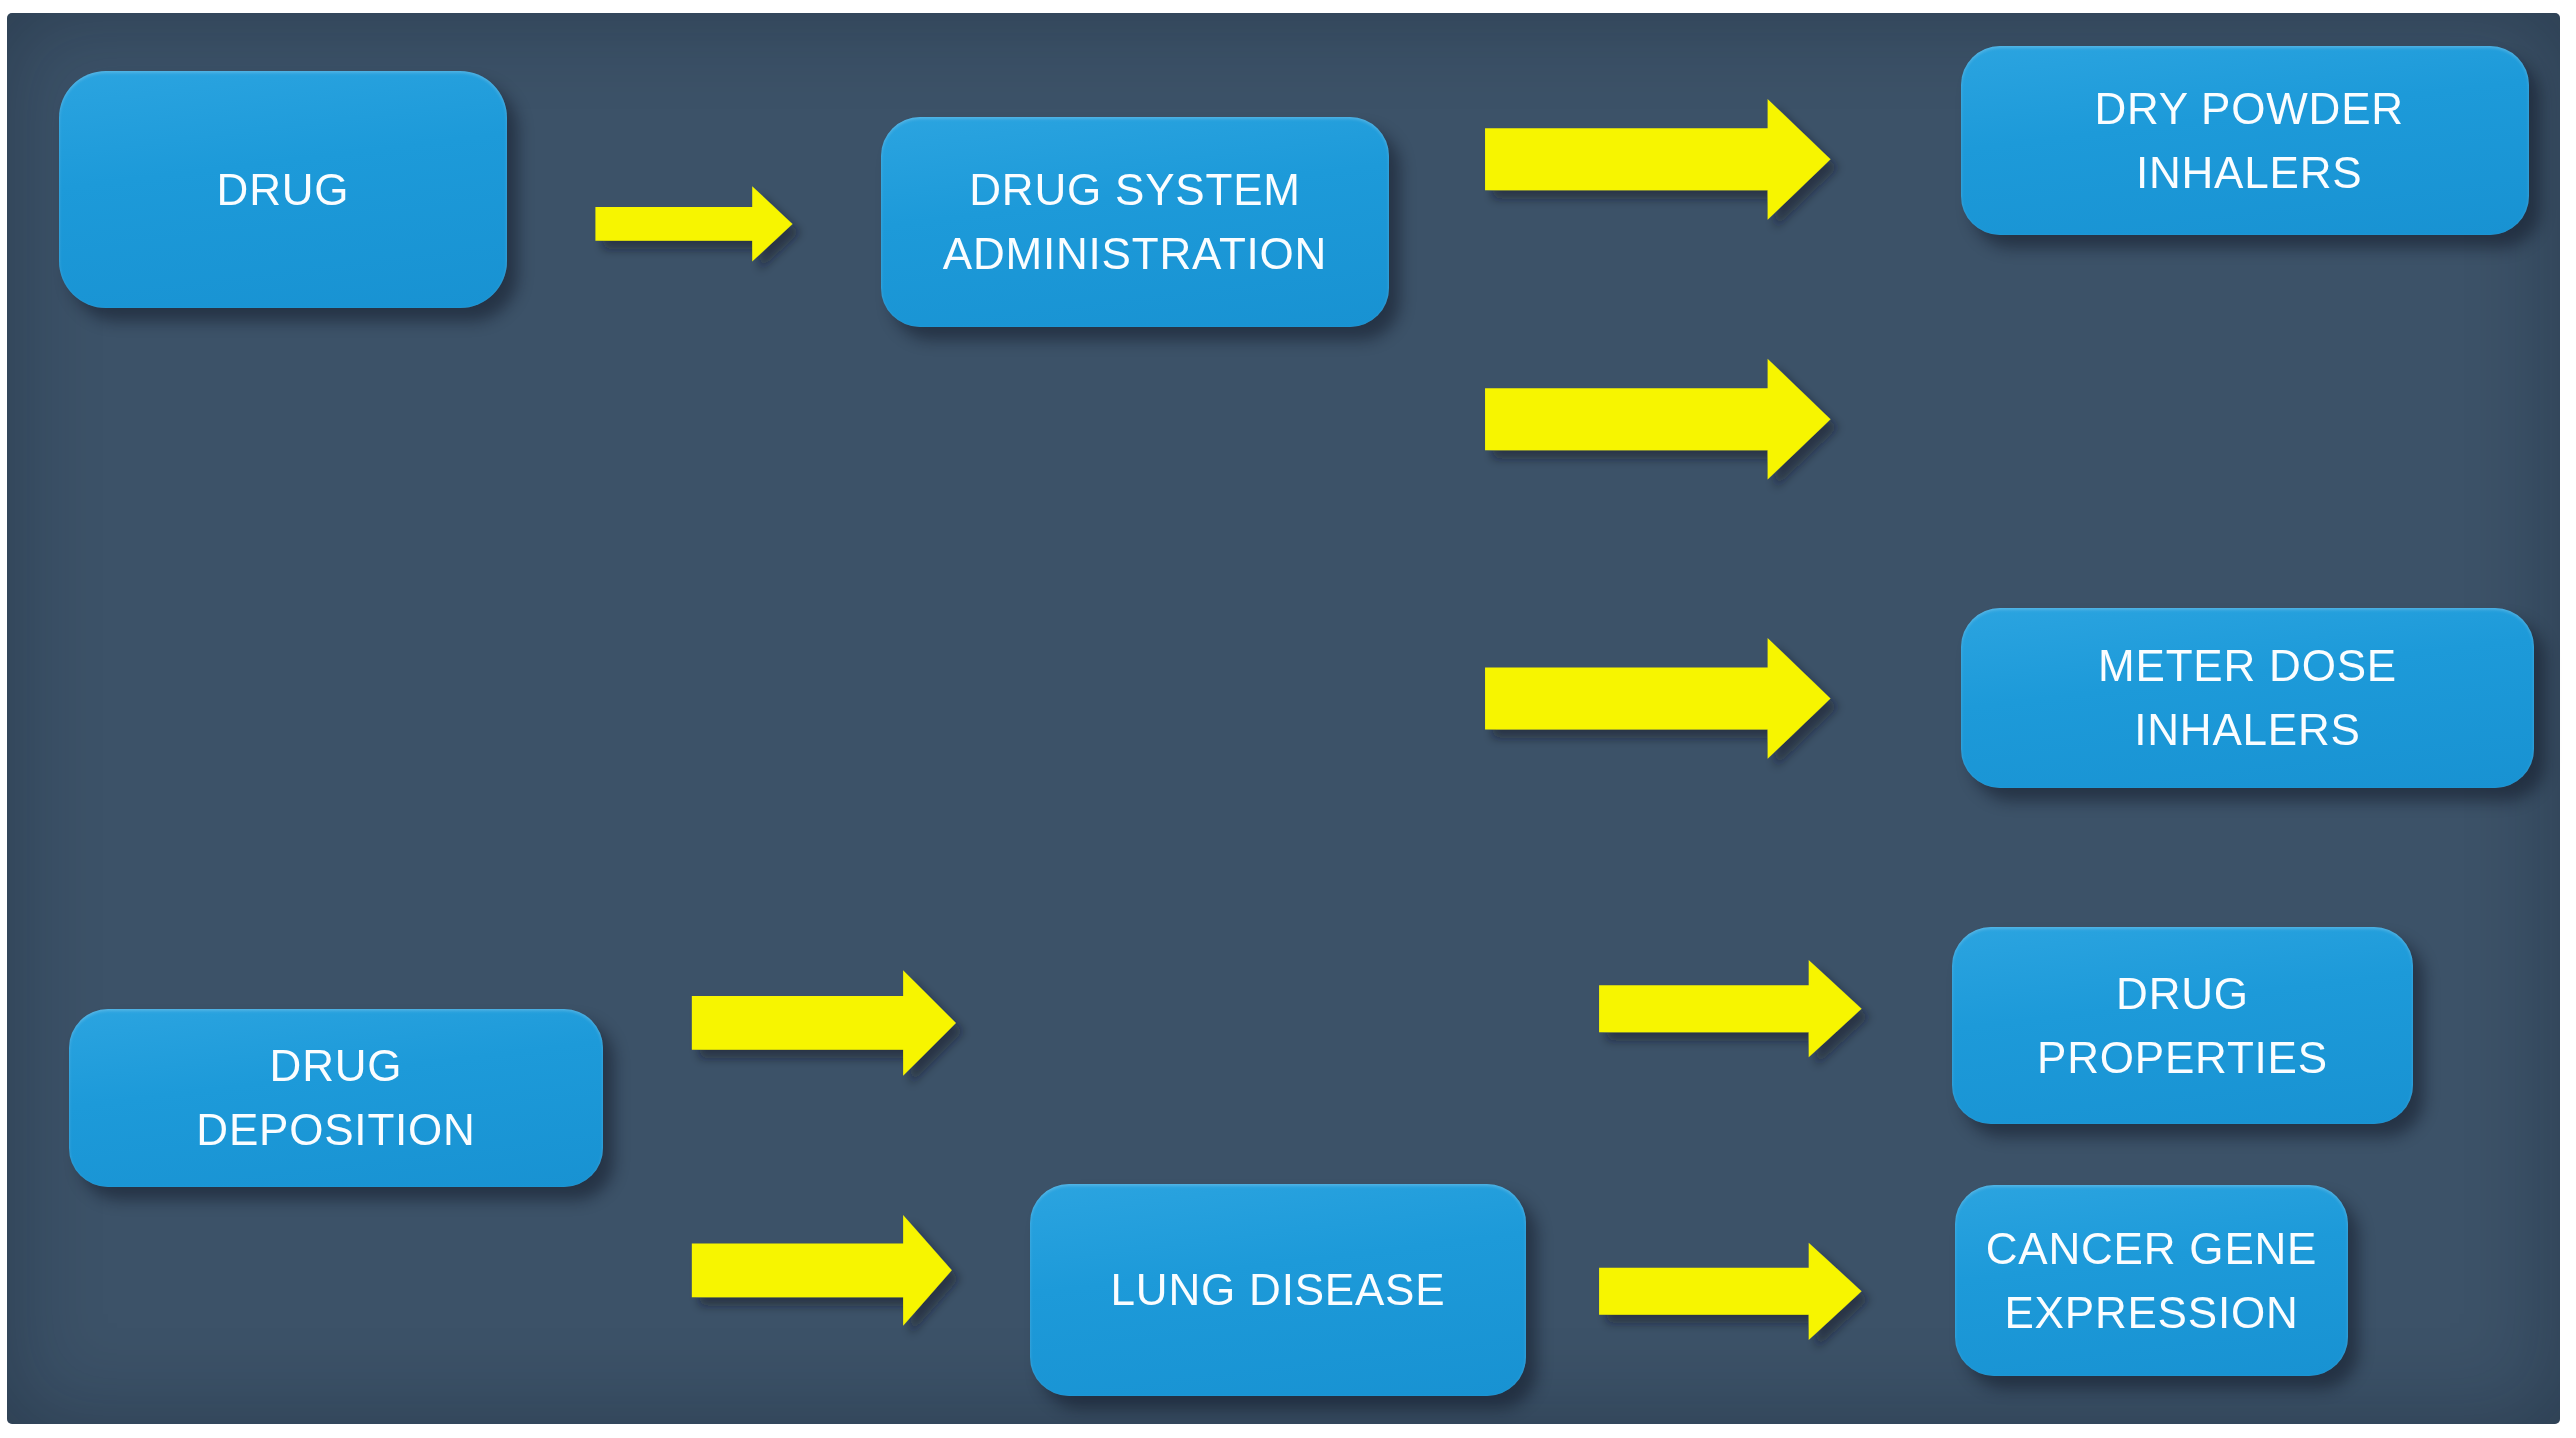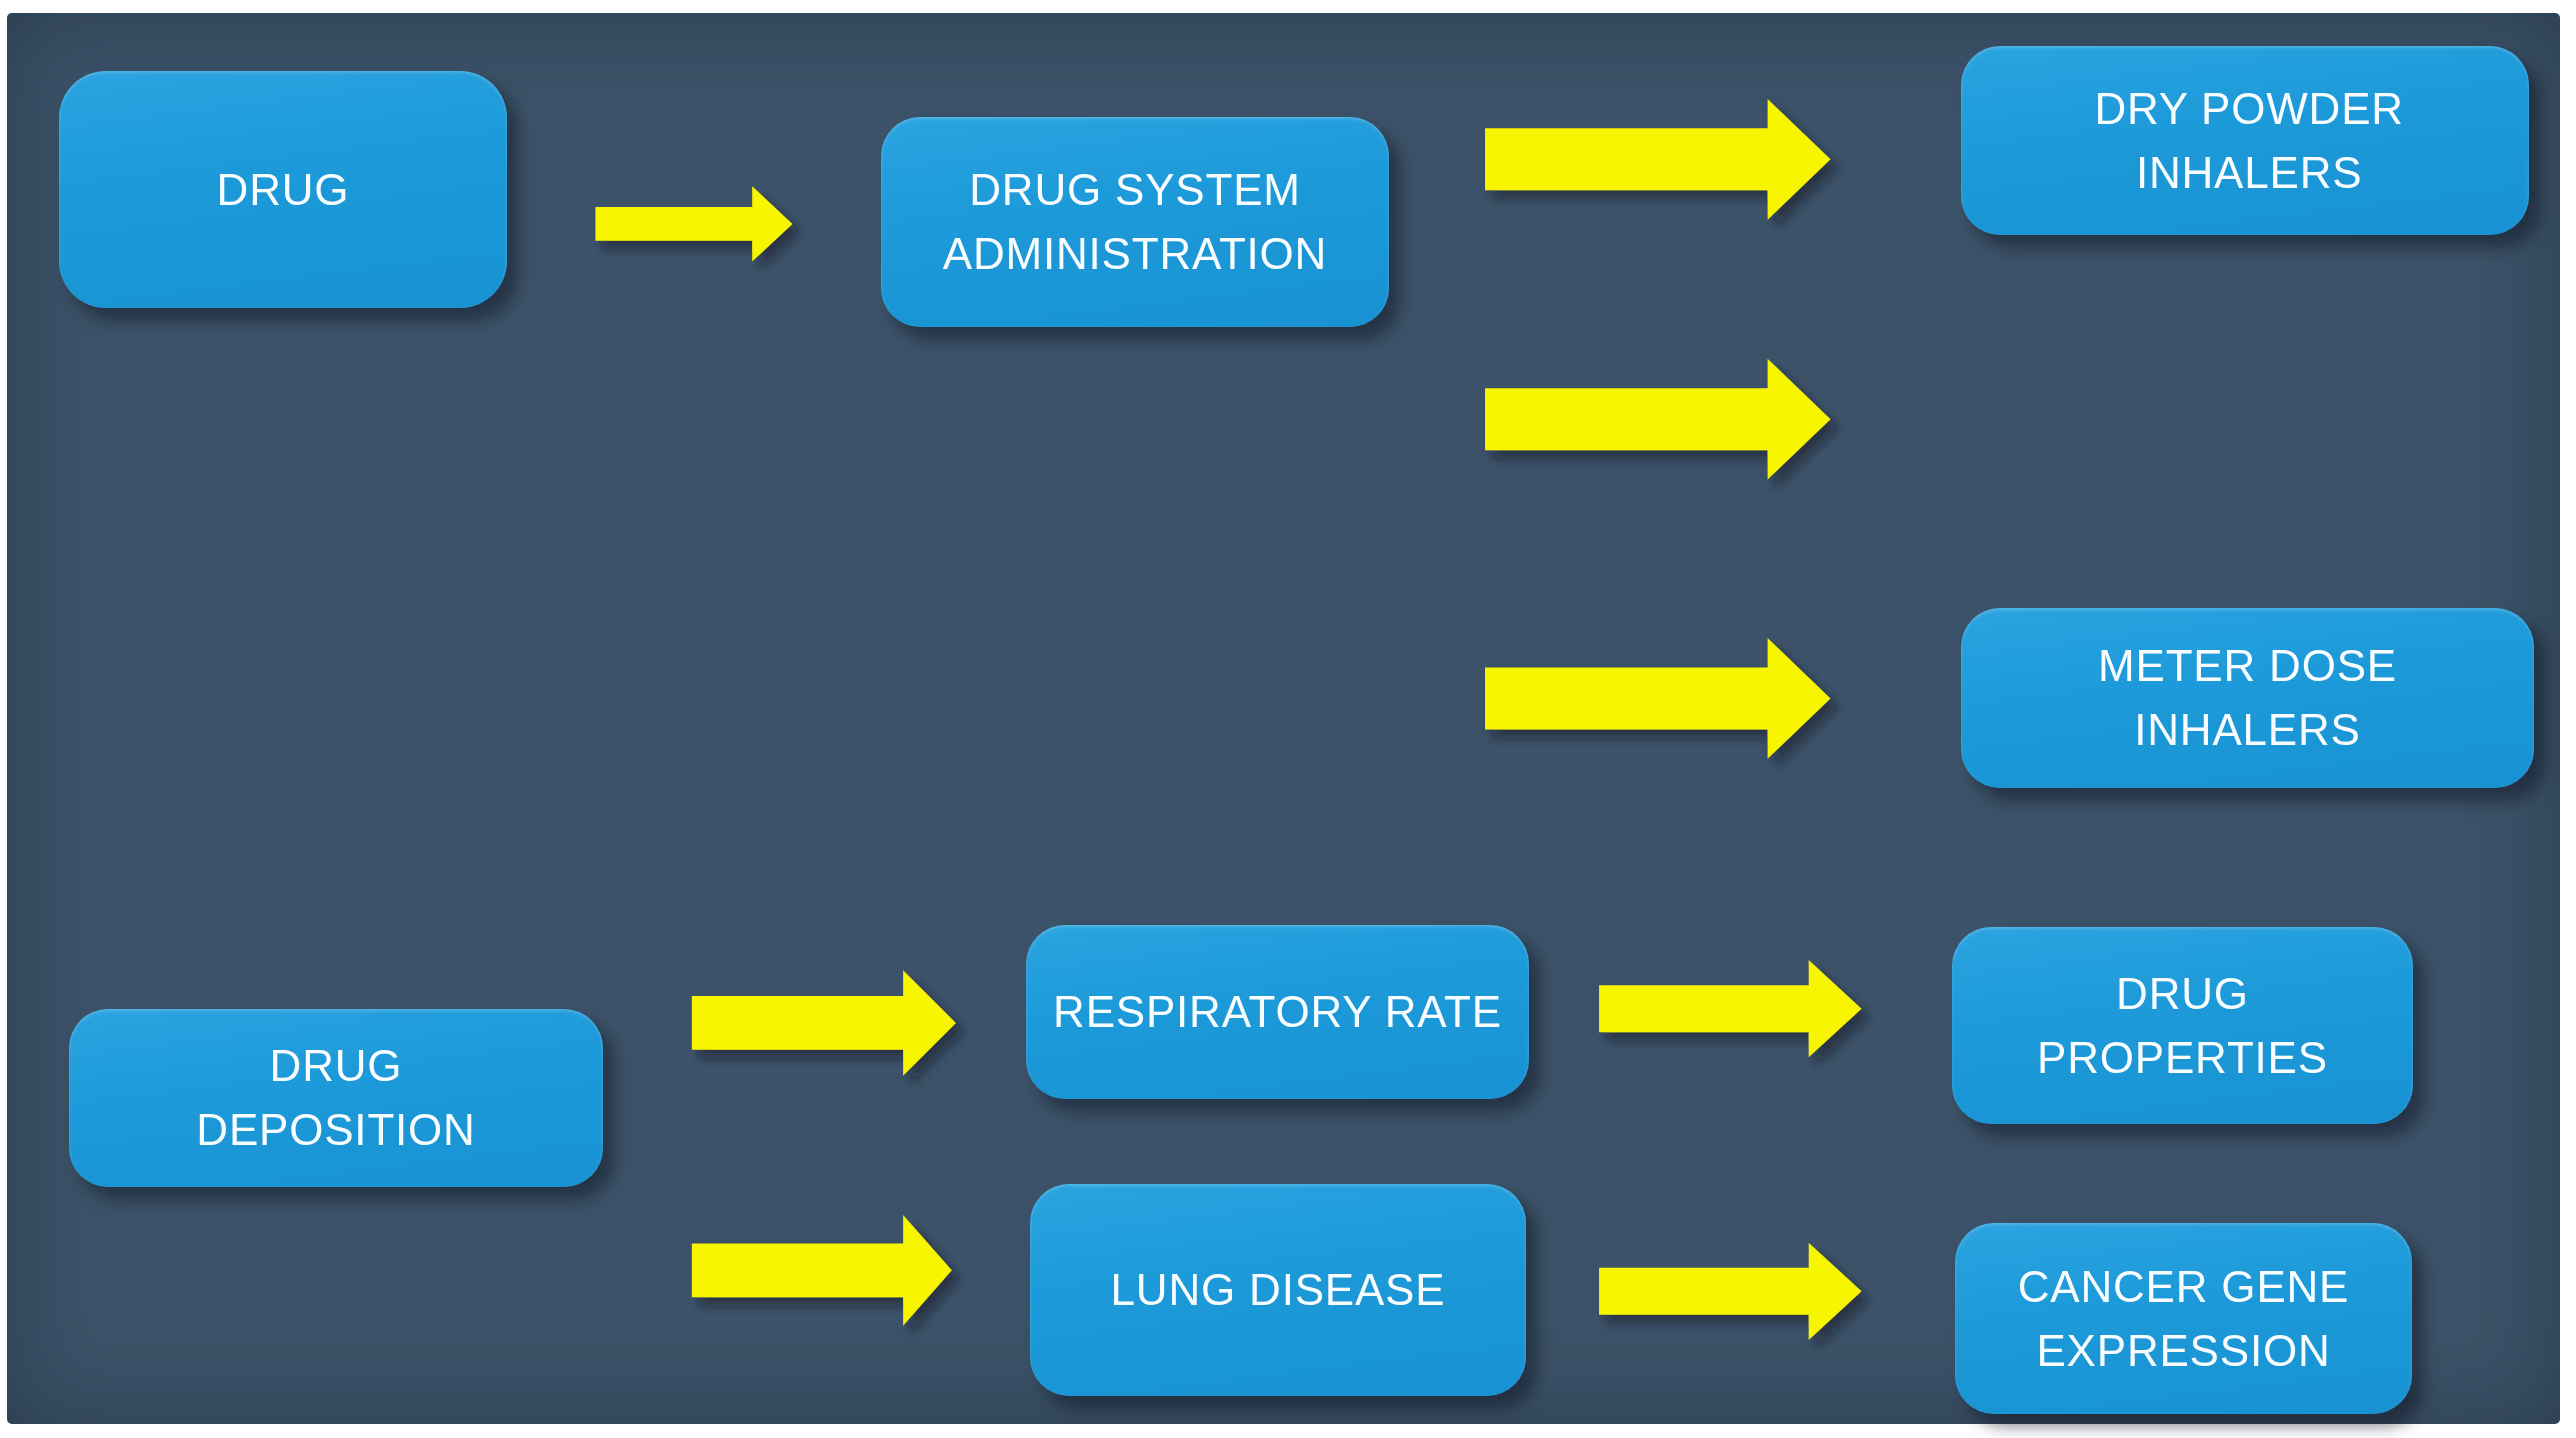--- a/index.html
+++ b/index.html
@@ -59,21 +59,21 @@
   
   .n-drug  { left:   59px; top:   71px; width: 448px; height: 237px; border-radius: 47px; }
   .n-dsa   { left: 881px; top:  117px; width: 508px; height: 210px; }
   .n-dpi   { left: 1961px; top:   46px; width: 568px; height: 189px; padding-left: 20px; }
   .n-neb   { left: 1961px; top:  327px; width: 568px; height: 189px; }
   .n-mdi   { left: 1961px; top:  608px; width: 573px; height: 180px; }
   .n-dd    { left:   69px; top: 1009px; width: 534px; height: 178px; }
   .n-rr    { left: 1026px; top: 925px; width: 503px; height: 174px; }
   .n-ld    { left: 1030px; top: 1184px; width: 496px; height: 212px; }
   .n-dp    { left: 1952px; top: 927px; width: 461px; height: 197px; }
-  .n-cge   { left: 1955px; top: 1223px; width: 457px; height: 191px; }
+  .n-cge   { left: 1955px; top: 1185px; width: 393px; height: 191px; }
 </style>
 </head>
 <body>
 
 <div class="page">
 
   <div class="canvas"></div>
 
   <svg class="arrows" viewBox="0 0 3072 1715" xmlns="http://www.w3.org/2000/svg">
     <defs>
@@ -99,21 +99,20 @@
   <div class="node n-dpi">DRY POWDER
 INHALERS</div>
 
 
   <div class="node n-mdi">METER DOSE
 INHALERS</div>
 
   <div class="node n-dd">DRUG
 DEPOSITION</div>
 
-  <div class="node n-rr">RESPIRATORY RATE</div>
 
   <div class="node n-ld">LUNG DISEASE</div>
 
   <div class="node n-dp">DRUG
 PROPERTIES</div>
 
   <div class="node n-cge">CANCER GENE
 EXPRESSION</div>
 
 </div>

